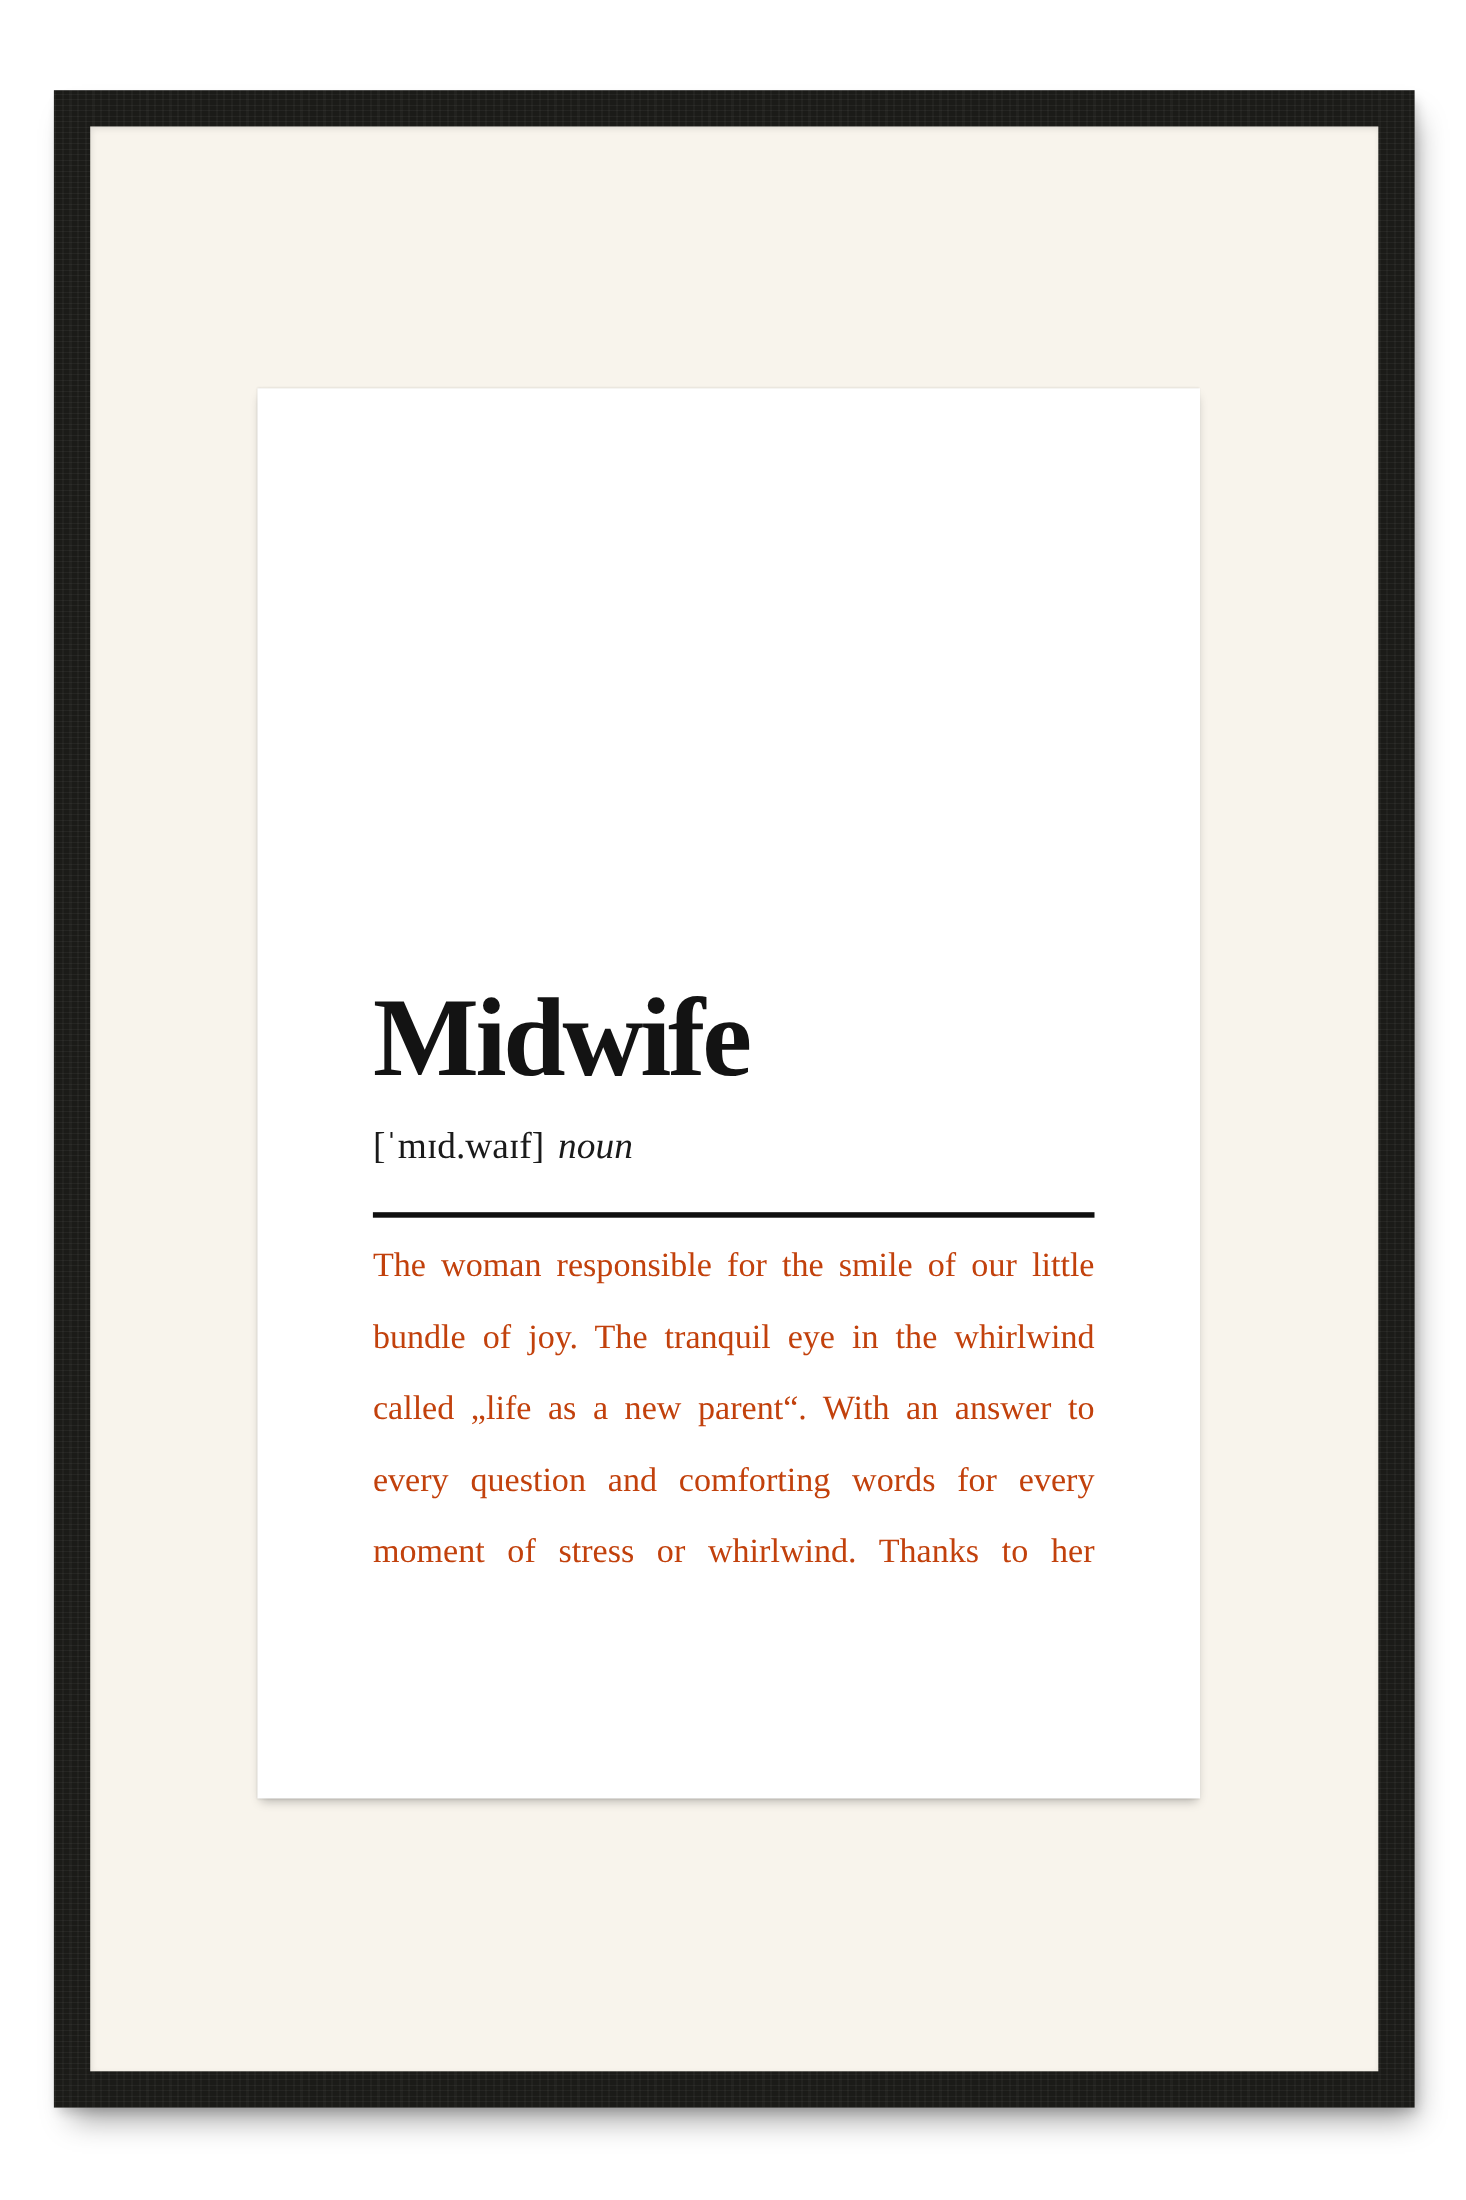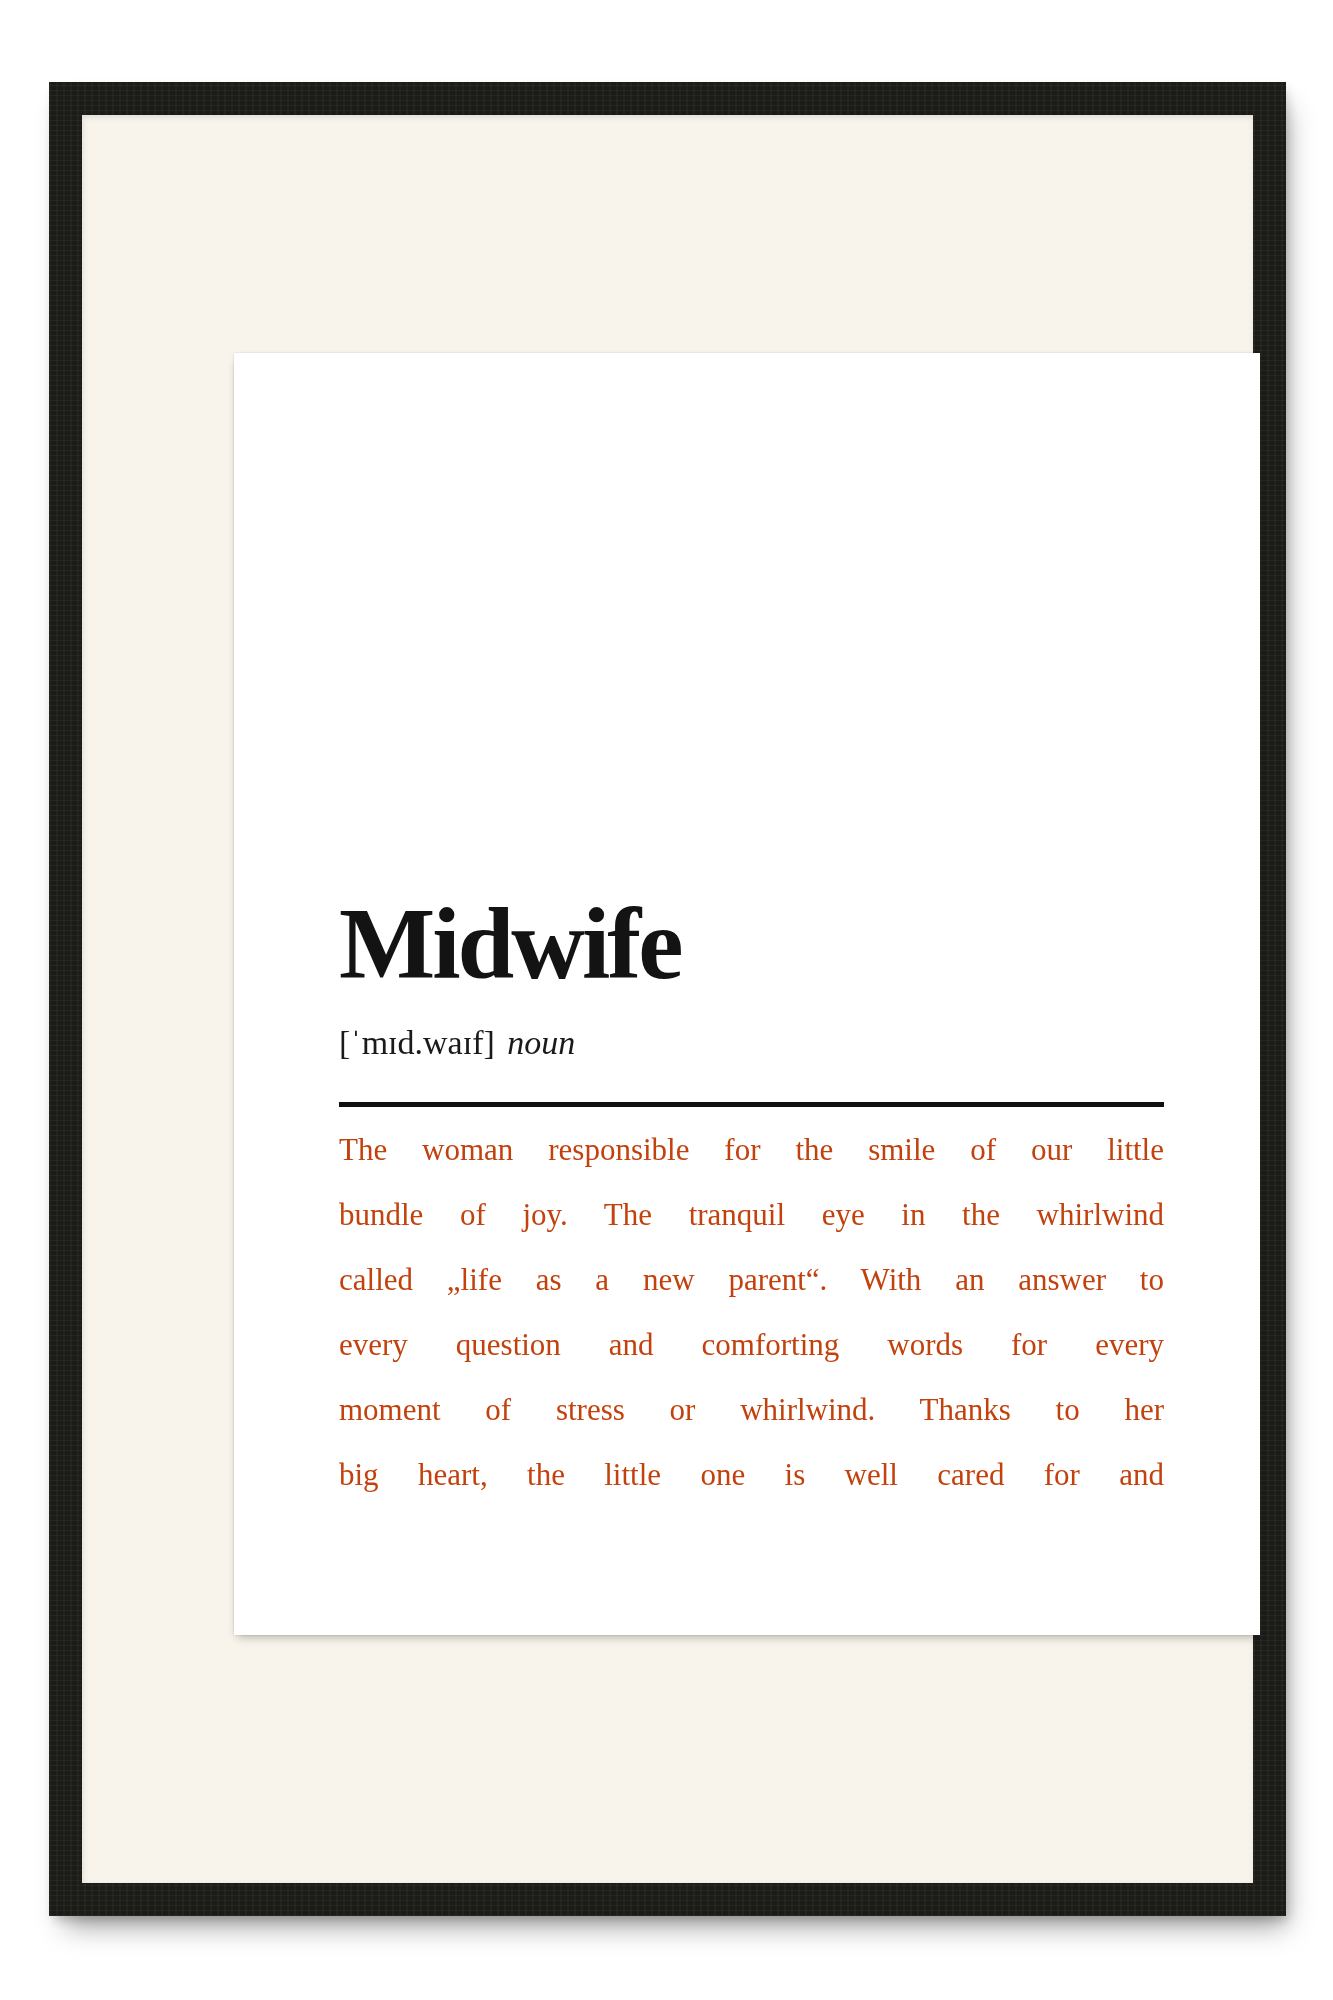--- a/index.html
+++ b/index.html
@@ -38,21 +38,21 @@
     width: 100%;
     height: 100%;
     background: #f8f4ec;
     box-shadow: inset 1px 2px 6px rgba(0,0,0,0.10);
   }
   
   .sheet {
     position: absolute;
     left: 152px;
     top: 238px;
-    width: 1026px;
+    width: 857px;
     height: 1282px;
     background: #ffffff;
     box-shadow:
       0 5px 9px -3px rgba(0,0,0,0.28),
       0 0 2px rgba(0,0,0,0.14);
   }
   .content {
     position: absolute;
     left: 105px;
     right: 96px;
@@ -118,20 +118,19 @@
           </div>
 
           <div class="rule"></div>
 
           <div class="definition">
             <div class="def-line">The woman responsible for the smile of our little</div>
             <div class="def-line">bundle of joy. The tranquil eye in the whirlwind</div>
             <div class="def-line">called „life as a new parent“. With an answer to</div>
             <div class="def-line">every question and comforting words for every</div>
             <div class="def-line">moment of stress or whirlwind. Thanks to her</div>
-            <div class="def-line">big heart, the little one is well cared for and</div>
           </div>
 
         </div>
       </div>
     </div>
   </div>
 </div>
 
 </body></html>

